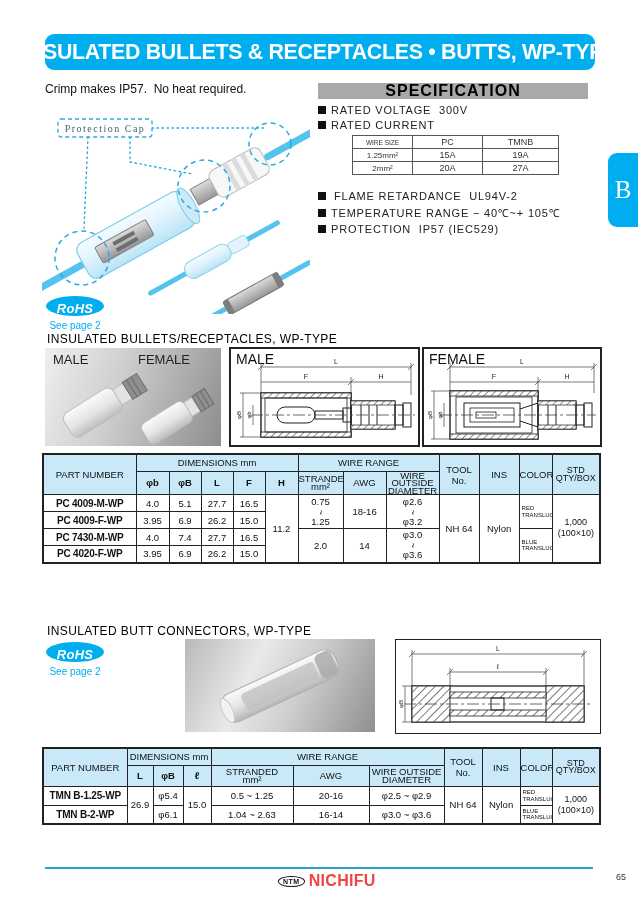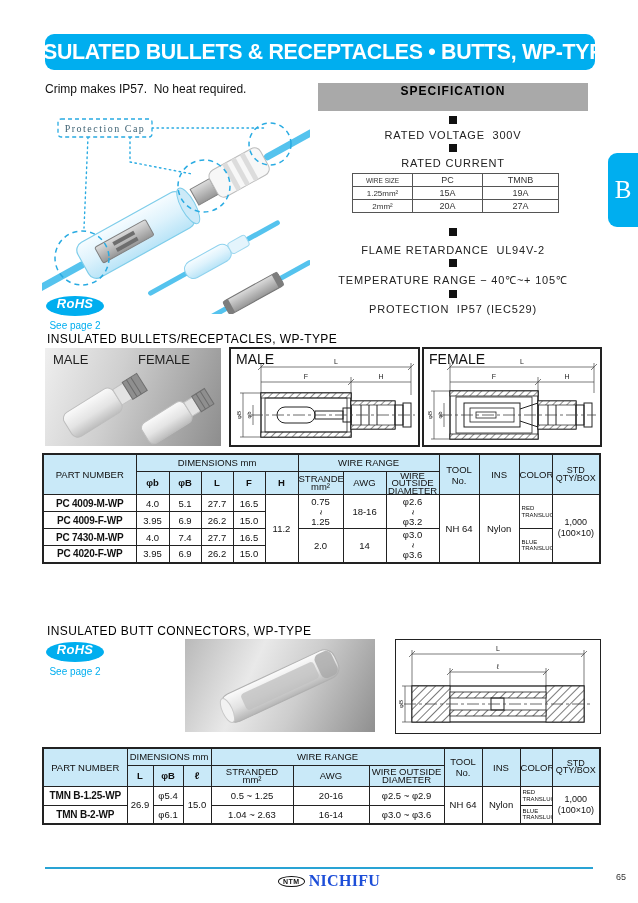--- a/index.html
+++ b/index.html
@@ -14,43 +14,43 @@
 
   .tagline { position:absolute; left:45px; top:82px; font-size:12px; color:#111; white-space:pre; }
 
   
   .b-tab { position:absolute; left:608px; top:153px; width:30px; height:74px; background:#00AEEF;
     border-radius:9px 0 0 9px; display:flex; align-items:center; justify-content:center; }
   .b-tab span { color:#fff; font-family:"Liberation Serif", serif; font-size:25px; }
 
   
   .spec { position:absolute; left:318px; top:83px; width:270px; }
-  .spec-head { background:#a9a9a9; height:28px; font-size:12px; font-weight:bold; letter-spacing:1px;
+  .spec-head { background:#a9a9a9; height:16px; font-size:16px; font-weight:bold; letter-spacing:1px;
     color:#000; text-align:center; line-height:16px; margin-bottom:5px; }
-  .spec-line { display:flex; align-items:center; gap:5px; margin:3px 0;flex-direction:column; }
+  .spec-line { display:flex; align-items:center; gap:5px; margin:3px 0; }
   .spec-line .sq { width:8px; height:8px; background:#111; flex:0 0 auto; }
   .spec-line span.txt { font-size:11px; letter-spacing:0.8px; color:#222; white-space:pre; }
   .gap-top { margin-top:15px;gap:8px; }
   .wire-table { border-collapse:collapse; margin:4px 0 2px 34px; table-layout:fixed; }
   .wire-table td, .wire-table th { border:1px solid #555; text-align:center; color:#333;
     font-weight:normal; height:13px; padding:0 2px; }
   .wire-table th.wsz { font-size:6.5px; }
   .wire-table th { font-size:9px; }
   .wire-table td { font-size:9px; }
   .wire-table td.sz { font-size:8px; }
 
   
   .illustration { position:absolute; left:42px; top:106px; width:268px; height:208px; }
 
   
   .rohs { position:absolute; width:70px; text-align:center; }
   .rohs-1 { left:40px; top:296px; }
   .rohs-2 { left:40px; top:642px; }
   .rohs-oval { width:58px; height:20px; margin:0 auto; background:#00AEEF; border-radius:50%;
-    display:flex; align-items:flex-start; justify-content:center; }
+    display:flex; align-items:flex-end; justify-content:center; }
   .rohs-oval span { color:#fff; font-weight:bold; font-style:italic; font-size:13px; letter-spacing:0.3px; }
   .rohs-note { font-size:10px; color:#00AEEF; margin-top:4px; }
 
   
   .sec-title { position:absolute; left:47px; font-size:12px; color:#000; letter-spacing:0.4px; }
   .t1 { top:332px; }
   .t2 { top:624px; }
 
   
   .photo { position:absolute; }
@@ -88,21 +88,21 @@
   td.rng div { line-height:10px; font-size:9.5px; }
   td.rng .rot { display:inline-block; transform:rotate(90deg); font-size:9px; line-height:5px; }
   td.colorcell { font-size:6px; line-height:6.5px; text-align:left; padding-left:2px; }
   td.qty div { font-size:9px; line-height:11px; }
 
   
   .footer-line { position:absolute; left:45px; top:867px; width:548px; height:2px; background:#29A3D4; }
   .footer-logo { position:absolute; left:278px; top:872px; display:flex; align-items:center; gap:4px; }
   .ntm { border:1.6px solid #111; border-radius:50%; font-size:7px; font-weight:bold; color:#111;
     padding:1px 4px; letter-spacing:0.5px; }
-  .brand { font-size:16px; font-weight:bold; color:#1d4ed8; letter-spacing:0.3px;font-family:Liberation Serif, serif; }
+  .brand { font-size:16px; font-weight:bold; color:#ef4444; letter-spacing:0.3px; }
   .page-num { position:absolute; right:12px; top:872px; font-size:9px; color:#333; }
 
   svg text { font-family:"Liberation Sans", sans-serif; }
   .serif-label { font-family:"Liberation Serif", serif; }
 </style>
 </head>
 <body>
 
 <div class="page">
 

